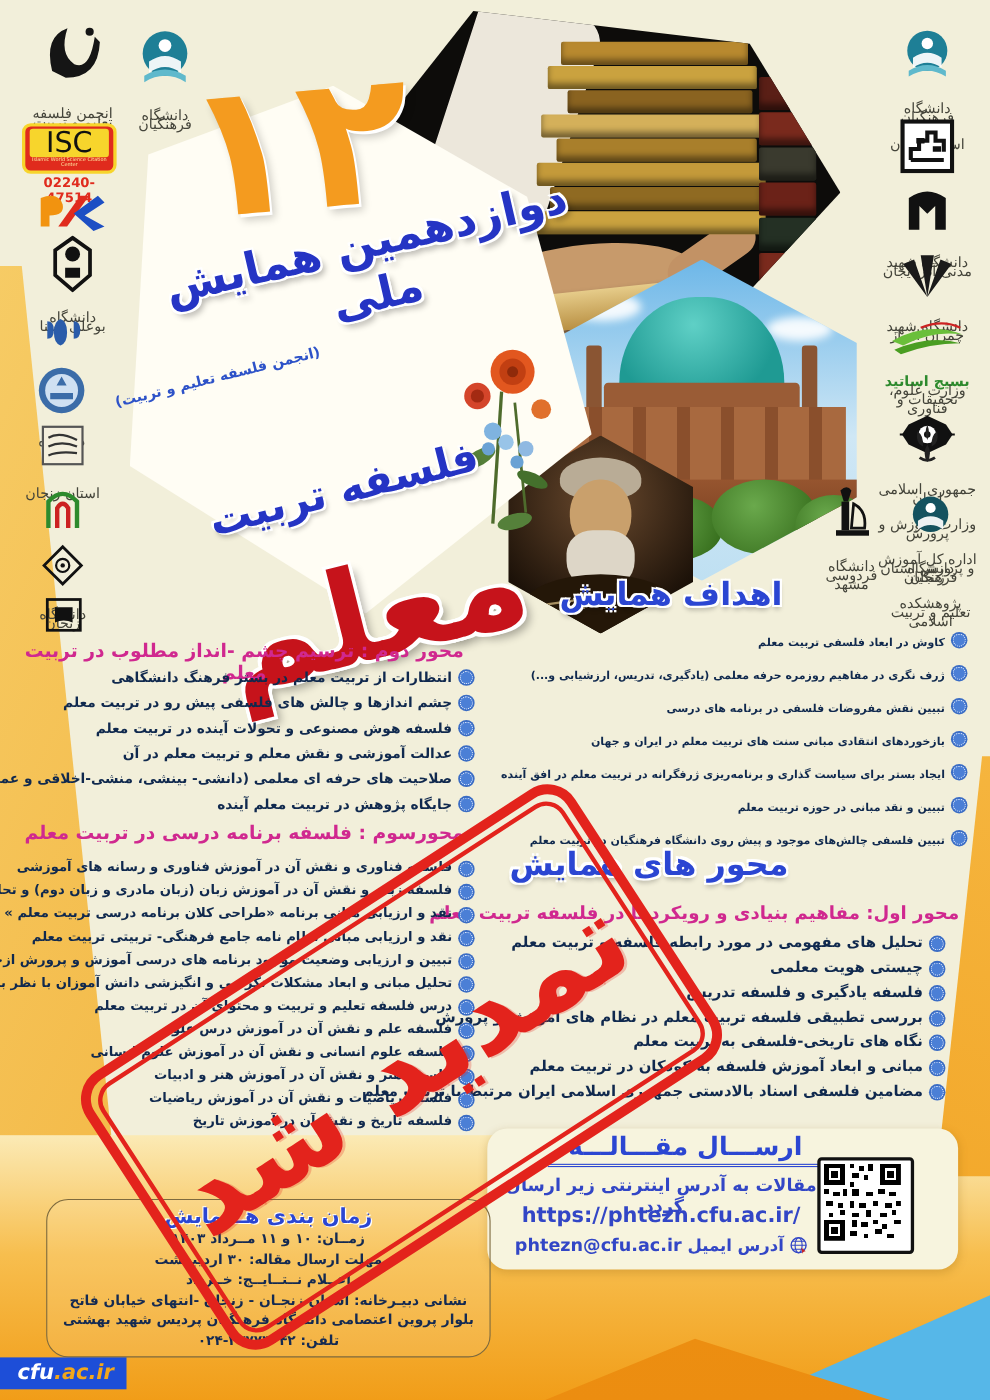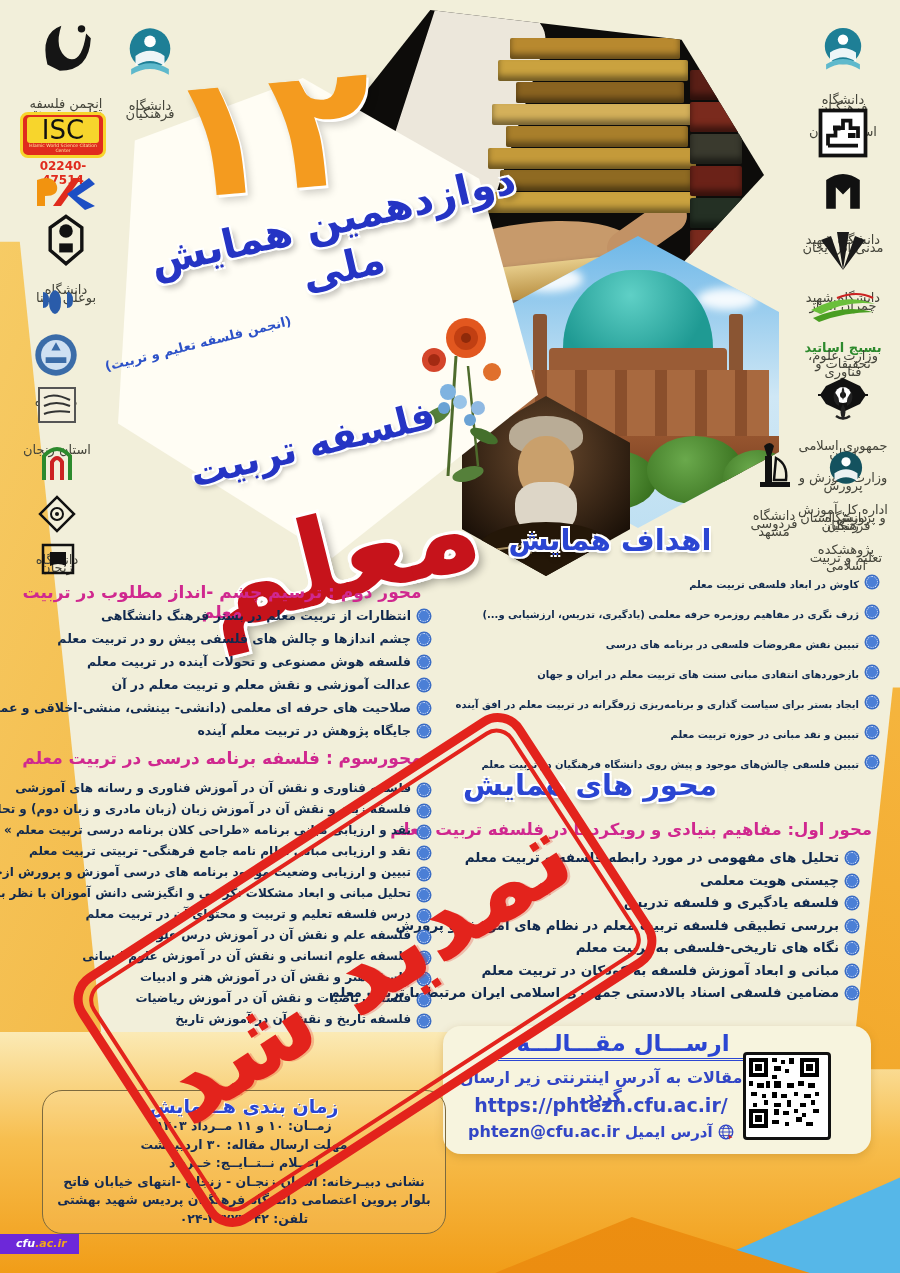--- a/index.html
+++ b/index.html
@@ -98,21 +98,21 @@
   .sched-h{text-align:center;font-size:19px;font-weight:bold;color:#2b46d2;margin-top:4px;
     text-shadow:-1px -1px 0 #fff,1px 1px 0 #fff;}
   .sched-l{text-align:center;font-size:12.5px;font-weight:bold;color:#142a52;line-height:18.5px;}
   
   .stamp{left:100px;top:822px;width:530px;height:296px;transform:rotate(-33deg);z-index:40;}
   .stamp .outer{position:absolute;inset:0;border:9px solid #e3231c;border-radius:30px;}
   .stamp .inner{position:absolute;inset:14px;border:4px solid #e3231c;border-radius:20px;}
   .stamp .txt{position:absolute;inset:0;display:flex;align-items:center;justify-content:center;
     font-size:104px;font-weight:bold;color:#e3231c;letter-spacing:2px;text-shadow:2px 2px 0 rgba(227,35,28,.25);}
   
-  .wm{left:0;top:1234px;background:#6d28d9;padding:3px 12px 4px 16px;font-style:italic;font-weight:bold;font-size:11px;}
+  .wm{left:0;top:1234px;background:#1d4ed8;padding:3px 12px 4px 16px;font-style:italic;font-weight:bold;font-size:19px;}
   .wm .w1{color:#fff;} .wm .w2{color:#f2a71b;}
 </style>
 </head>
 <body>
 
 <div class="poster">
 
   <div class="abs gold-left"></div>
   <div class="abs bottom-band"></div>
   <div class="abs right-wedge"></div>

